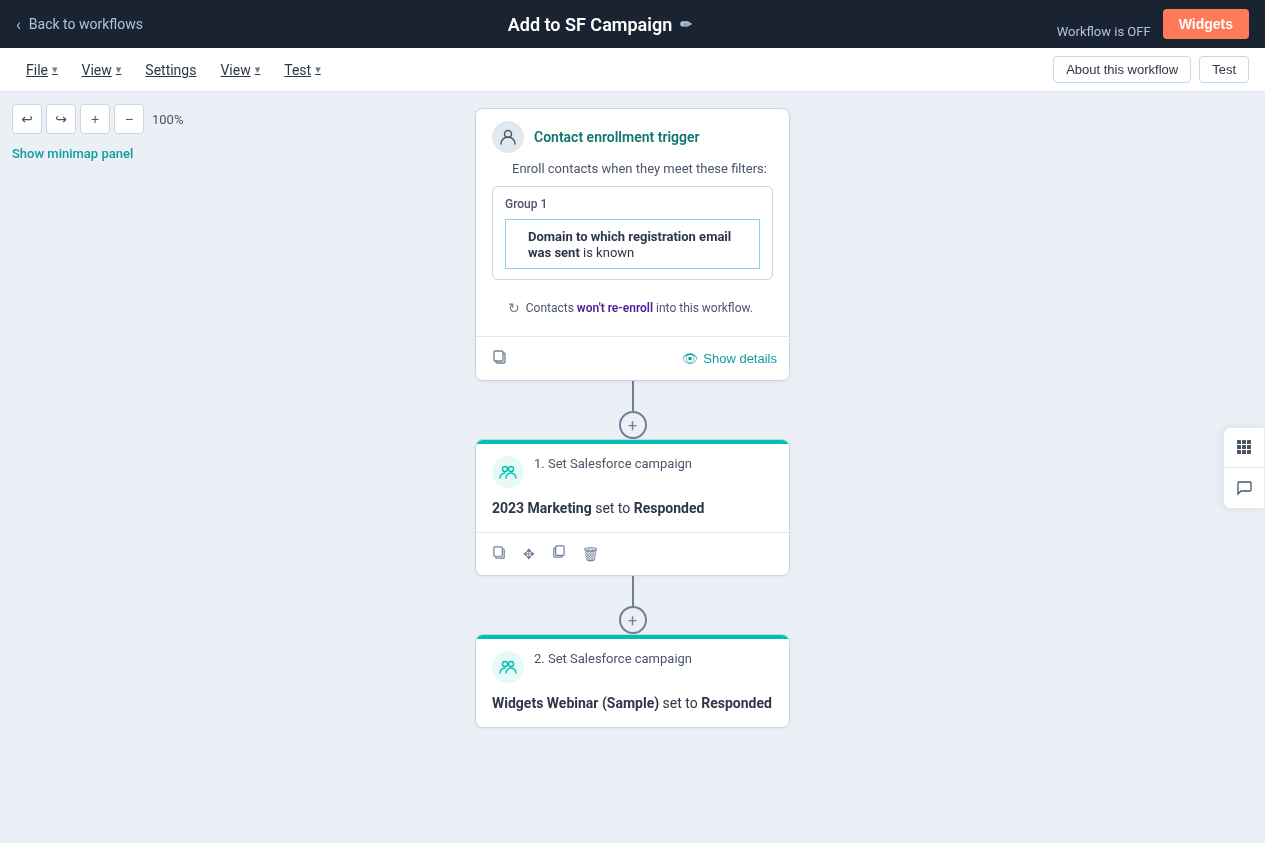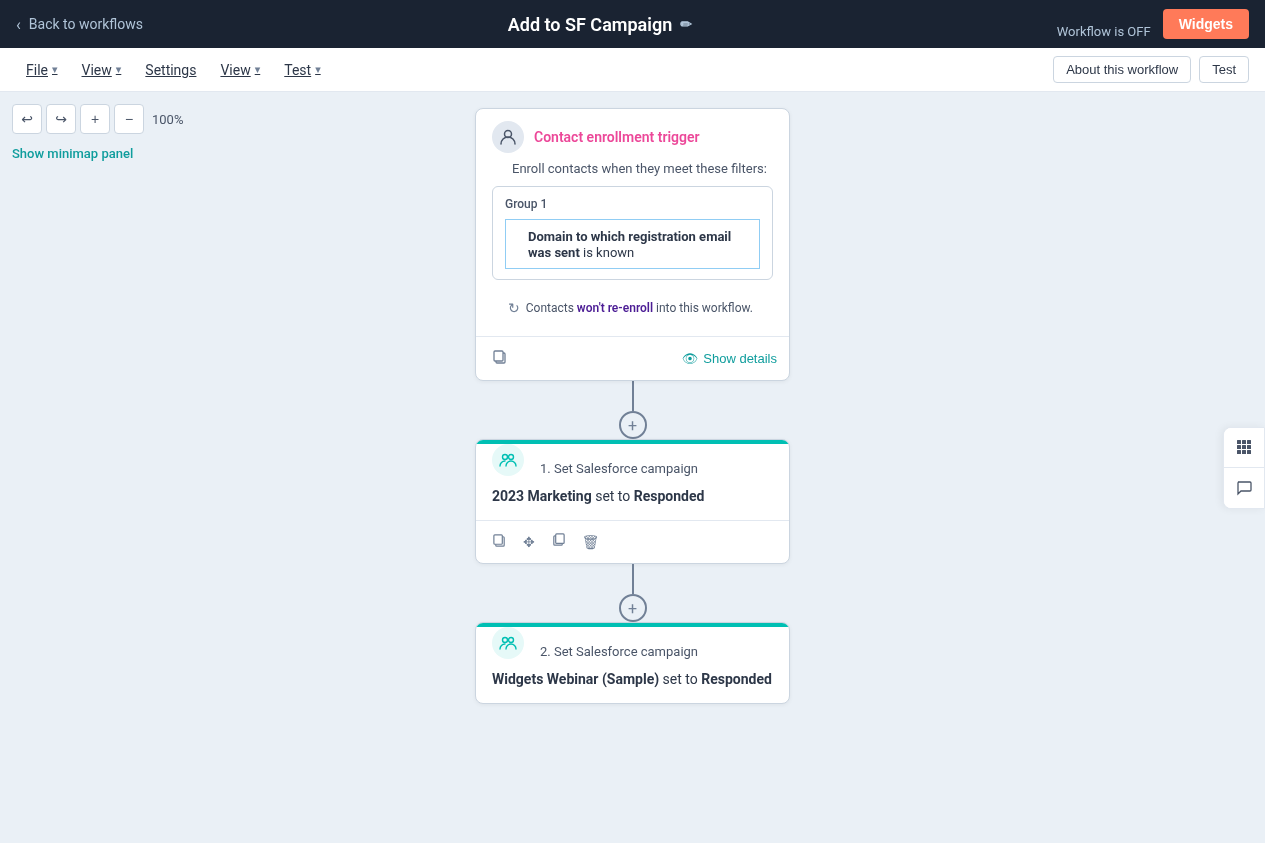--- a/index.html
+++ b/index.html
@@ -183,21 +183,21 @@
       border-radius: 50%;
       display: flex;
       align-items: center;
       justify-content: center;
       color: #4a5568;
       font-size: 16px;
     }
     .trigger-title {
       font-size: 14px;
       font-weight: 600;
-      color: #ec4899;
+      color: #0f766e;
     }
     .trigger-body {
       padding: 0 16px 8px;
     }
     .enroll-text {
       font-size: 13px;
       color: #4a5568;
       margin-bottom: 10px;
       margin-left: 20px;
     }
@@ -291,23 +291,23 @@
       box-shadow: 0 1px 4px rgba(0,0,0,0.06);
       overflow: hidden;
     }
     .action-card-accent {
       height: 4px;
       background: #00bfb3;
       width: 100%;
     }
     .action-header {
       display: flex;
-      align-items: flex-end;
-      gap: 16px;
-      padding: 0 16px 8px;
+      align-items: flex-start;
+      gap: 10px;
+      padding: 12px 16px 8px;
     }
     .action-icon {
       width: 32px;
       height: 32px;
       background: #e6f9f8;
       border-radius: 50%;
       display: flex;
       align-items: center;
       justify-content: center;
       color: #00bfb3;

